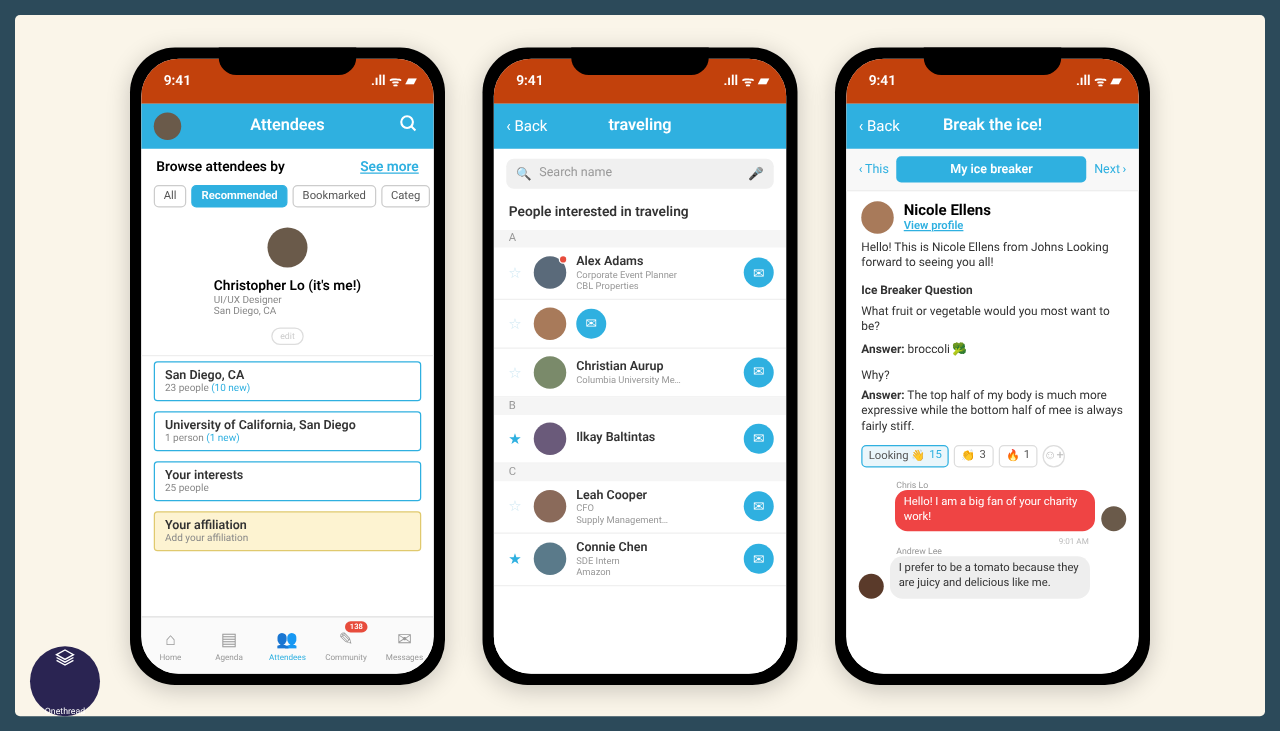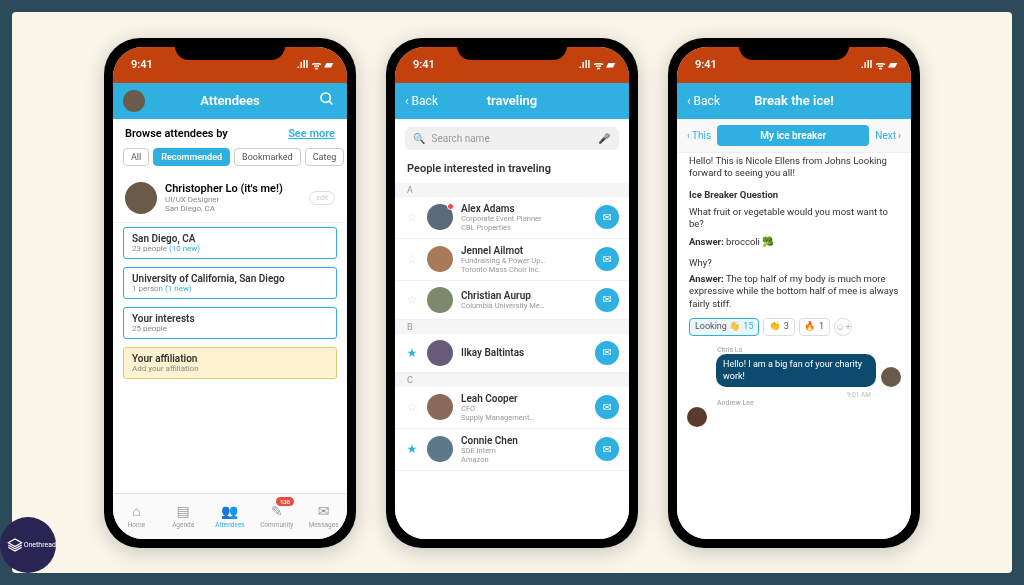--- a/index.html
+++ b/index.html
@@ -12,21 +12,21 @@
 .status-icons { display: flex; gap: 3px; align-items: center; }
 .header { height: 36px; background: #2fb0e0; color: #fff; display: flex; align-items: center; justify-content: center; position: relative; font-size: 13px; font-weight: 600; flex-shrink: 0; }
 .header-left { position: absolute; left: 10px; display: flex; align-items: center; gap: 3px; font-weight: 400; font-size: 12px; }
 .header-right { position: absolute; right: 12px; }
 .content { flex: 1; overflow: hidden; background: #fff; display: flex; flex-direction: column; font-size: 10px; }
 .section-head { padding: 8px 12px; display: flex; justify-content: space-between; align-items: center; font-size: 11px; font-weight: 600; }
 .see-more { color: #2fb0e0; font-weight: 600; text-decoration: underline; }
 .pills { display: flex; gap: 4px; padding: 0 10px 8px; overflow: hidden; }
 .pill { border: 1px solid #ccc; border-radius: 4px; padding: 3px 7px; font-size: 9px; white-space: nowrap; color: #555; }
 .pill.active { background: #2fb0e0; color: #fff; border-color: #2fb0e0; font-weight: 600; }
-.me-row { display: flex; align-items: center; gap: 8px; padding: 8px 12px; border-bottom: 1px solid #eee; }
+.me-row { display: flex; align-items: center; gap: 8px; padding: 8px 12px; border-bottom: 1px solid #eee; flex-direction: column; }
 .avatar { width: 32px; height: 32px; border-radius: 50%; background: #888; flex-shrink: 0; }
 .avatar.sm { width: 26px; height: 26px; }
 .me-info { flex: 1; }
 .me-name { font-size: 11px; font-weight: 600; }
 .me-sub { font-size: 8px; color: #888; line-height: 1.2; }
 .rec-title { padding: 8px 12px 4px; font-size: 11px; font-weight: 600; }
 .rec-card { margin: 4px 10px; border: 1px solid #2fb0e0; border-radius: 3px; padding: 5px 8px; }
 .rec-card.highlight { background: #fdf3d1; border-color: #e0c96e; }
 .rec-card-title { font-size: 10px; font-weight: 600; color: #333; }
 .rec-card-sub { font-size: 8px; color: #888; }
@@ -57,27 +57,27 @@
 .body-text { padding: 2px 12px; font-size: 9.5px; color: #333; line-height: 1.3; }
 .body-text.bold { font-weight: 700; }
 .reactions { display: flex; gap: 4px; padding: 6px 12px; }
 .react-pill { border: 1px solid #ddd; border-radius: 4px; padding: 2px 5px; font-size: 9px; color: #555; display: flex; gap: 3px; }
 .react-pill.active { border-color: #2fb0e0; background: #eaf6fb; }
 .react-add { border: 1px solid #ddd; border-radius: 50%; width: 18px; height: 18px; display: flex; align-items: center; justify-content: center; color: #bbb; font-size: 10px; }
 .chat-area { flex: 1; padding: 4px 10px; }
 .msg-wrap { display: flex; gap: 5px; margin-bottom: 4px; }
 .msg-wrap.right { flex-direction: row-reverse; }
 .bubble { max-width: 160px; padding: 5px 7px; border-radius: 10px; font-size: 9px; line-height: 1.3; }
-.bubble.blue { background: #0c4a6e; color: #fff; }
+.bubble.blue { background: #ef4444; color: #fff; }
 .bubble.gray { background: #eee; color: #333; }
 .msg-avatar { width: 20px; height: 20px; border-radius: 50%; background: #888; flex-shrink: 0; align-self: flex-end; }
 .sender-name { font-size: 7px; color: #999; text-align: left; padding: 0 30px; }
 .sender-name.left { text-align: left; }
 .time { font-size: 6.5px; color: #bbb; text-align: right; padding-right: 30px; }
-.onethread { position: absolute; left: 0; bottom: 12px; width: 56px; height: 56px; border-radius: 50%; background: #2a2452; color: #fff; display: flex; flex-direction: row; align-items: center; justify-content: flex-end; font-size: 7px; }
+.onethread { position: absolute; left: 24px; bottom: 12px; width: 56px; height: 56px; border-radius: 50%; background: #2a2452; color: #fff; display: flex; flex-direction: column; align-items: center; justify-content: space-between; font-size: 7px; }
 .onethread svg { width: 18px; height: 18px; }
 </style>
 </head>
 <body>
 
 <div class="canvas">
 
 <div class="phone">
 <div class="notch"></div>
 <div class="screen">
@@ -198,25 +198,20 @@
               <div class="person-info">
                 <div class="person-name">Alex Adams</div>
                 <div class="person-sub">Corporate Event Planner</div>
                 <div class="person-sub">CBL Properties</div>
               </div>
               <div class="mail-btn">✉</div>
             </div>
             <div class="person-row">
               <div class="star empty">☆</div>
               <div class="avatar sm" style="background: rgb(168, 122, 90); position: relative;"></div>
-              <div class="person-info">
-                <div class="person-name">Jennel Ailmot</div>
-                <div class="person-sub">Fundraising &amp; Power Up…</div>
-                <div class="person-sub">Toronto Mass Choir Inc.</div>
-              </div>
               <div class="mail-btn">✉</div>
             </div>
             <div class="person-row">
               <div class="star empty">☆</div>
               <div class="avatar sm" style="background: rgb(122, 138, 106); position: relative;"></div>
               <div class="person-info">
                 <div class="person-name">Christian Aurup</div>
                 <div class="person-sub">Columbia University Me…</div>
               </div>
               <div class="mail-btn">✉</div>
@@ -279,20 +274,27 @@
     <div class="nav-btn">
               <span>‹</span>
               <span>This</span>
             </div>
     <div class="nav-center">My ice breaker</div>
     <div class="nav-btn">
               <span>Next</span>
               <span>›</span>
             </div>
   </div>
+  <div class="profile-block">
+    <div class="avatar sm" style="background:#a87a5a;"></div>
+    <div class="profile-text">
+      <div class="pname">Nicole Ellens</div>
+      <a class="plink">View profile</a>
+    </div>
+  </div>
   <div class="body-text">Hello! This is Nicole Ellens from Johns Looking forward to seeing you all!</div>
   <div class="body-text bold" style="margin-top:6px">Ice Breaker Question</div>
   <div class="body-text">What fruit or vegetable would you most want to be?</div>
   <div class="body-text" style="margin-top:2px"><b>Answer:</b> <span>broccoli 🥦</span></div>
   <div class="body-text" style="margin-top:4px">Why?</div>
   <div class="body-text"><b>Answer:</b> <span>The top half of my body is much more expressive while the bottom half of mee is always fairly stiff.</span></div>
   <div class="reactions">
     <div class="react-pill active">
               <span>Looking 👋</span>
               <span style="color:#2fb0e0">15</span>
@@ -310,20 +312,21 @@
   <div class="chat-area">
     <div class="sender-name">Chris Lo</div>
     <div class="msg-wrap right">
       <div class="msg-avatar" style="background:#6a5a4a;"></div>
       <div class="bubble blue">Hello! I am a big fan of your charity work!</div>
     </div>
     <div class="time">9:01 AM</div>
     <div class="sender-name left">Andrew Lee</div>
     <div class="msg-wrap">
       <div class="msg-avatar" style="background:#5a3a2a;"></div>
+      <div class="bubble gray">I prefer to be a tomato because they are juicy and delicious like me.</div>
     </div>
   </div>
 </div>
 </div>
 </div>
 
 </div>
 
 <div class="onethread">
   <svg viewBox="0 0 24 24" fill="none" stroke="#fff" stroke-width="1.5">

